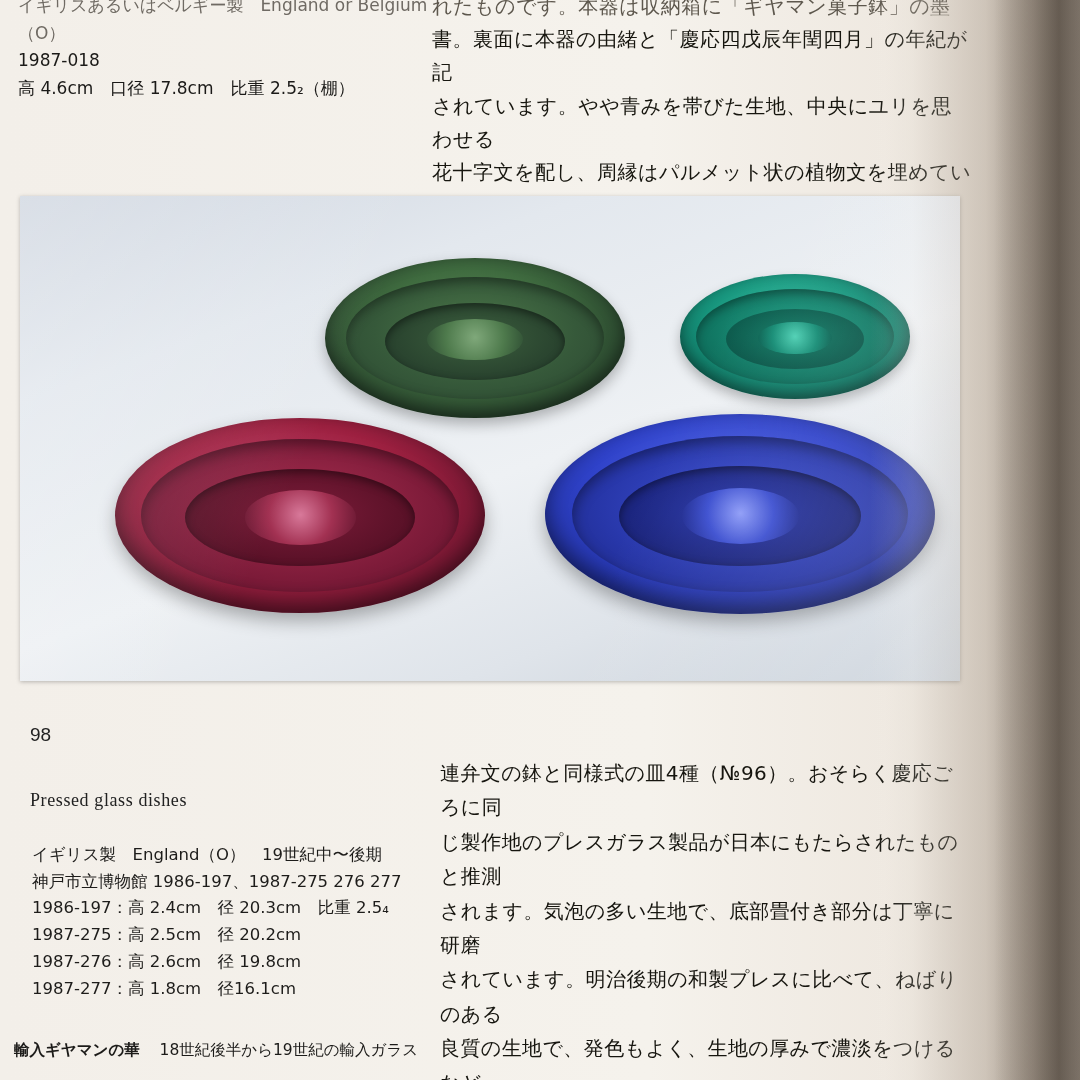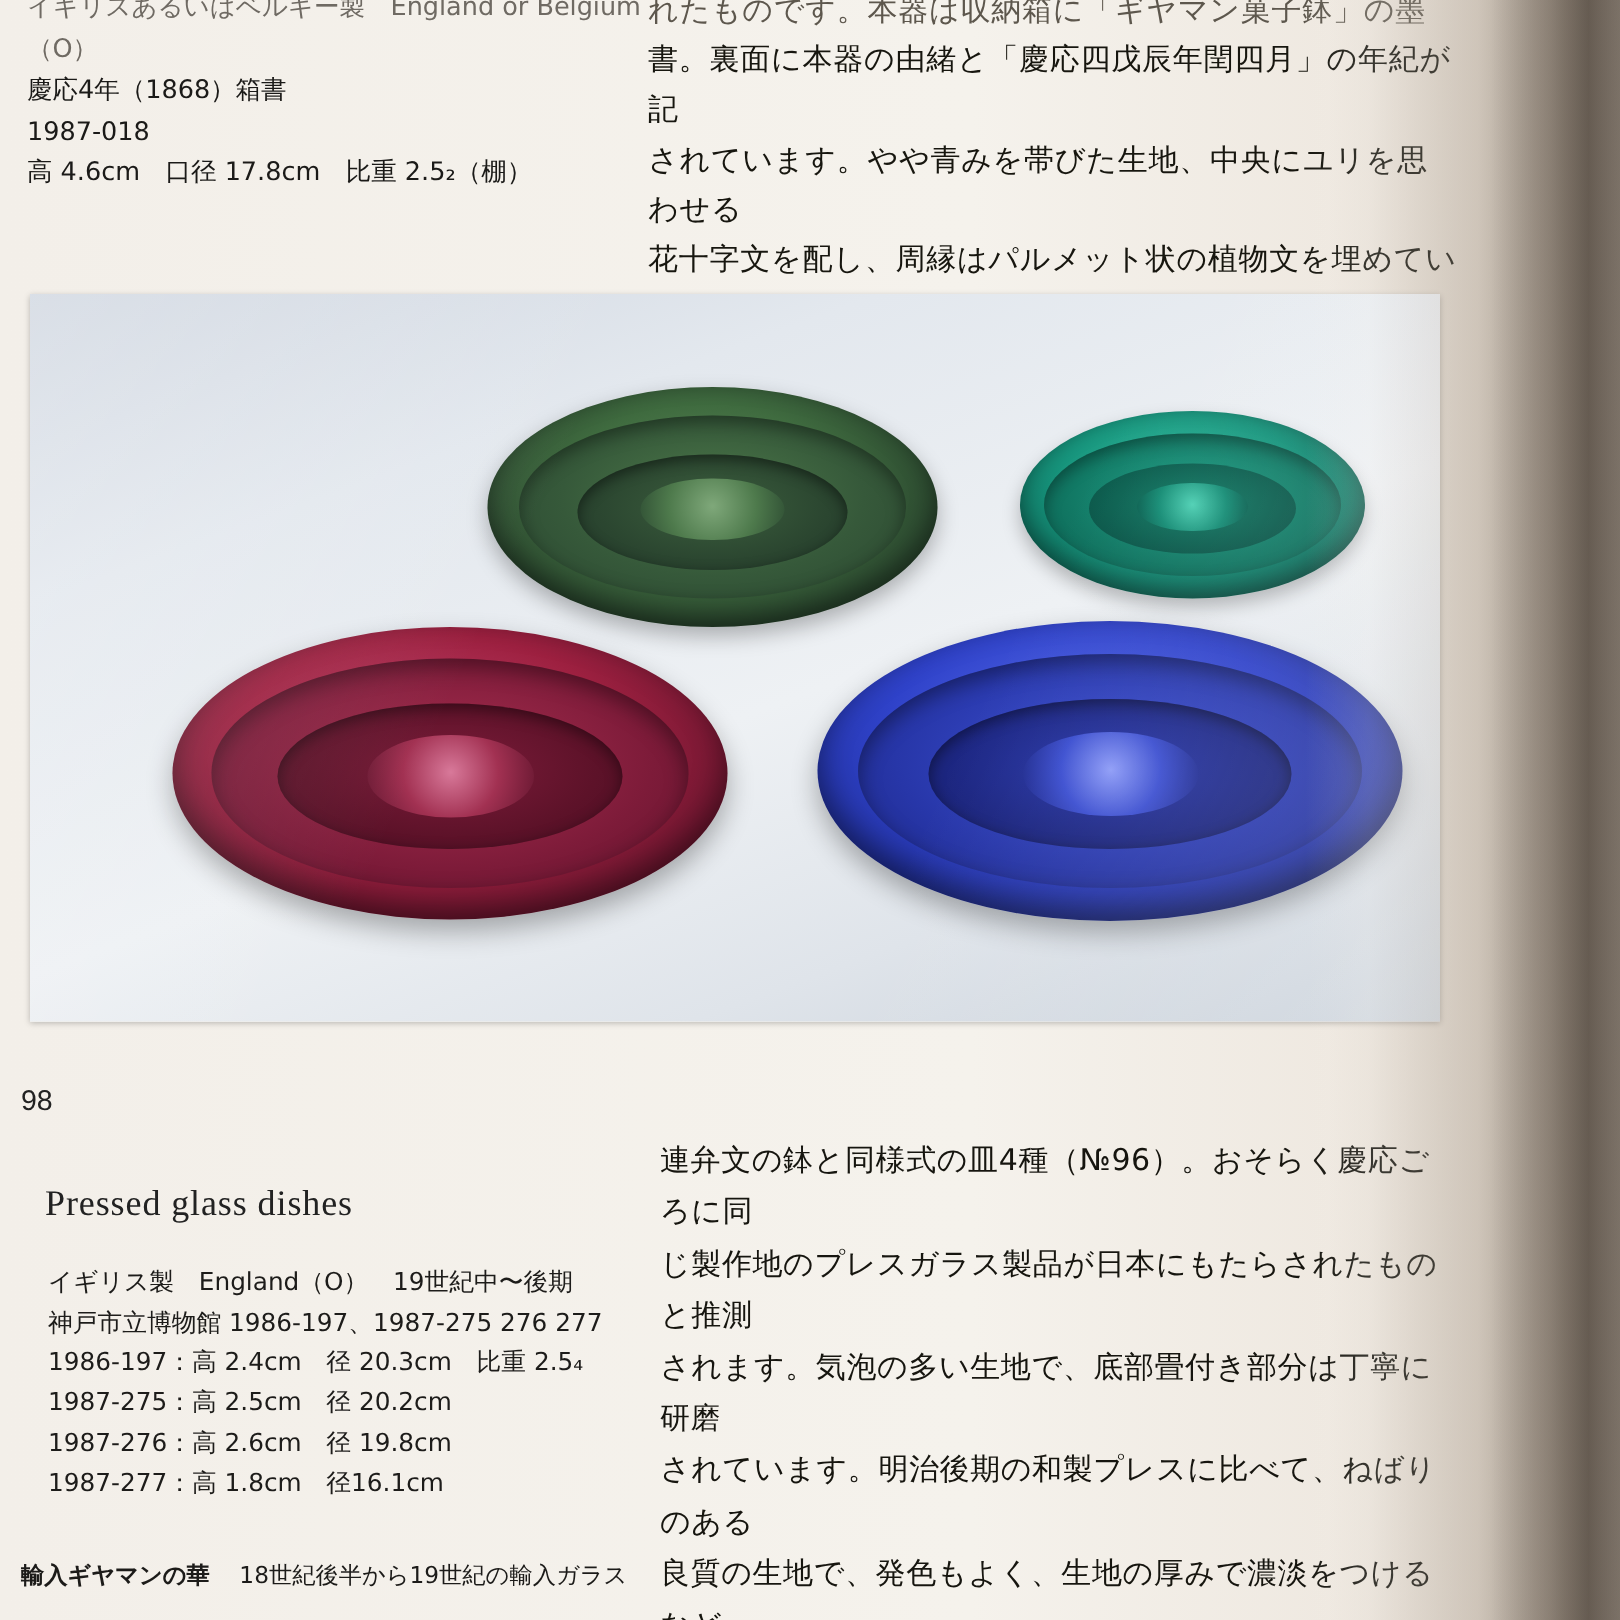--- a/index.html
+++ b/index.html
@@ -73,29 +73,29 @@
     position:absolute;border-radius:50%;
   }
   
   #dish-green{left:305px;top:62px;width:300px;height:160px;}
   #dish-teal{left:660px;top:78px;width:230px;height:125px;}
   #dish-red{left:95px;top:222px;width:370px;height:195px;}
   #dish-blue{left:525px;top:218px;width:390px;height:200px;}
 
   
   #cap-no{
-    position:absolute;left:14px;top:724px;font-size:19px;color:#222;
+    position:absolute;left:30px;top:724px;font-size:19px;color:#222;
     font-family:"Liberation Sans",sans-serif;
   }
   #cap-title{
     position:absolute;left:30px;top:752px;font-size:25px;color:#111;
     letter-spacing:1px;font-weight:bold;
   }
   #cap-title-en{
-    position:absolute;left:30px;top:790px;font-size:24px;color:#222;
+    position:absolute;left:30px;top:790px;font-size:18px;color:#222;
     font-family:"Liberation Serif",serif;letter-spacing:.6px;
   }
   #cap-meta{
     position:absolute;left:32px;top:842px;width:400px;
     font-size:16.5px;line-height:1.62;color:#1d1c1a;
   }
   #body-right{
     position:absolute;left:440px;top:756px;width:530px;
     font-size:20px;line-height:1.72;color:#16150f;letter-spacing:.4px;
   }
@@ -104,21 +104,20 @@
   }
   #footer .ttl{font-weight:bold;margin-top:16px;}
 </style>
 </head>
 <body>
 
 <div id="page">
 
   <div class="col-left jp">
     <div class="faded">イギリスあるいはベルギー製　England or Belgium（O）</div>
-    <div>慶応4年（1868）箱書</div>
     <div>1987-018</div>
     <div>高 4.6cm　口径 17.8cm　比重 2.5₂（棚）</div>
   </div>
 
   <div class="col-right jp">
     <div class="faded">れたものです。本器は収納箱に「ギヤマン菓子鉢」の墨</div>
     <div>書。裏面に本器の由緒と「慶応四戊辰年閏四月」の年紀が記</div>
     <div>されています。やや青みを帯びた生地、中央にユリを思わせる</div>
     <div>花十字文を配し、周縁はパルメット状の植物文を埋めています。</div>
   </div>

